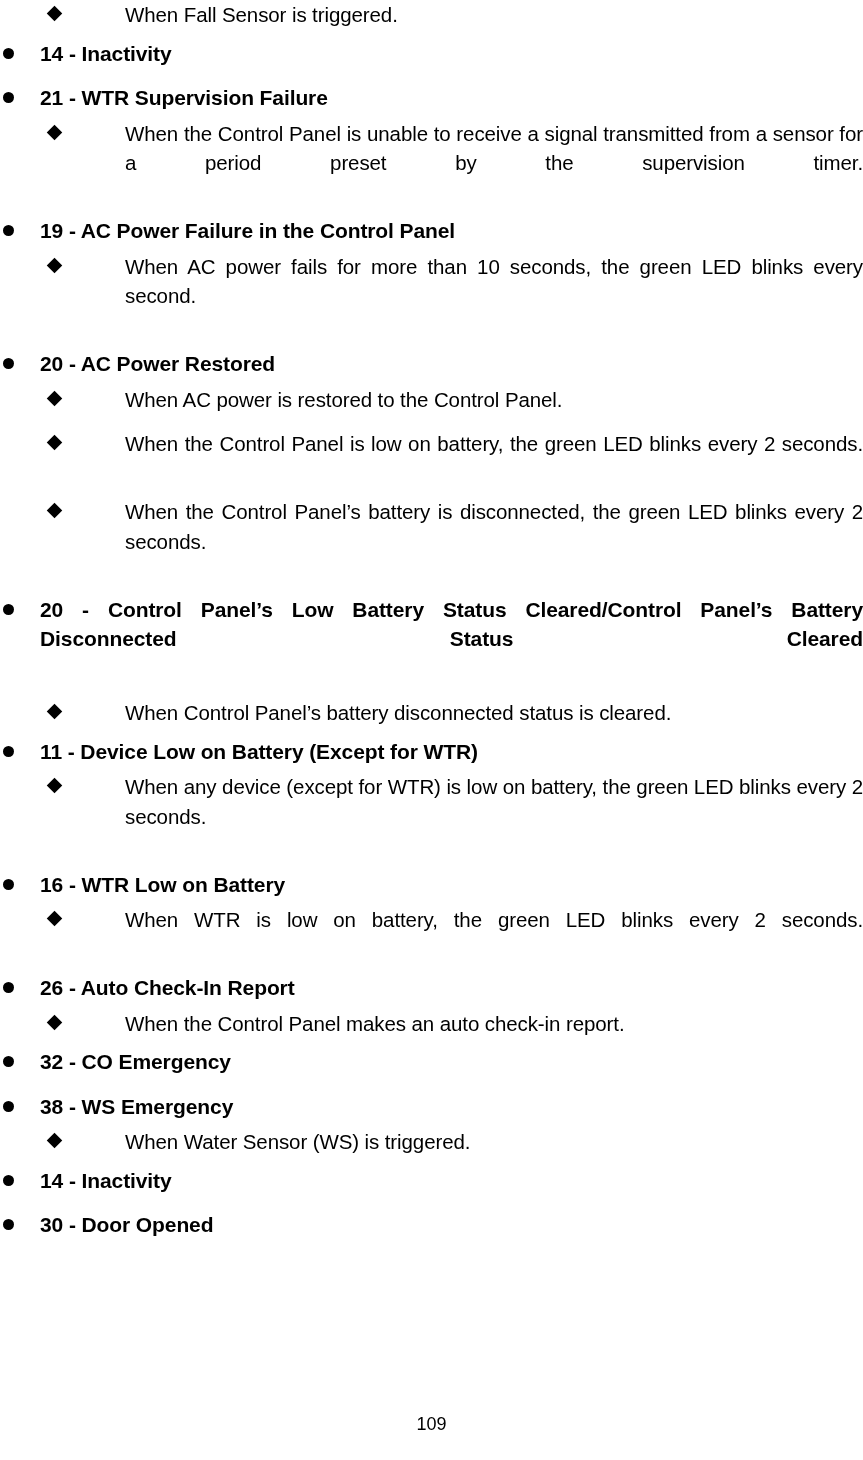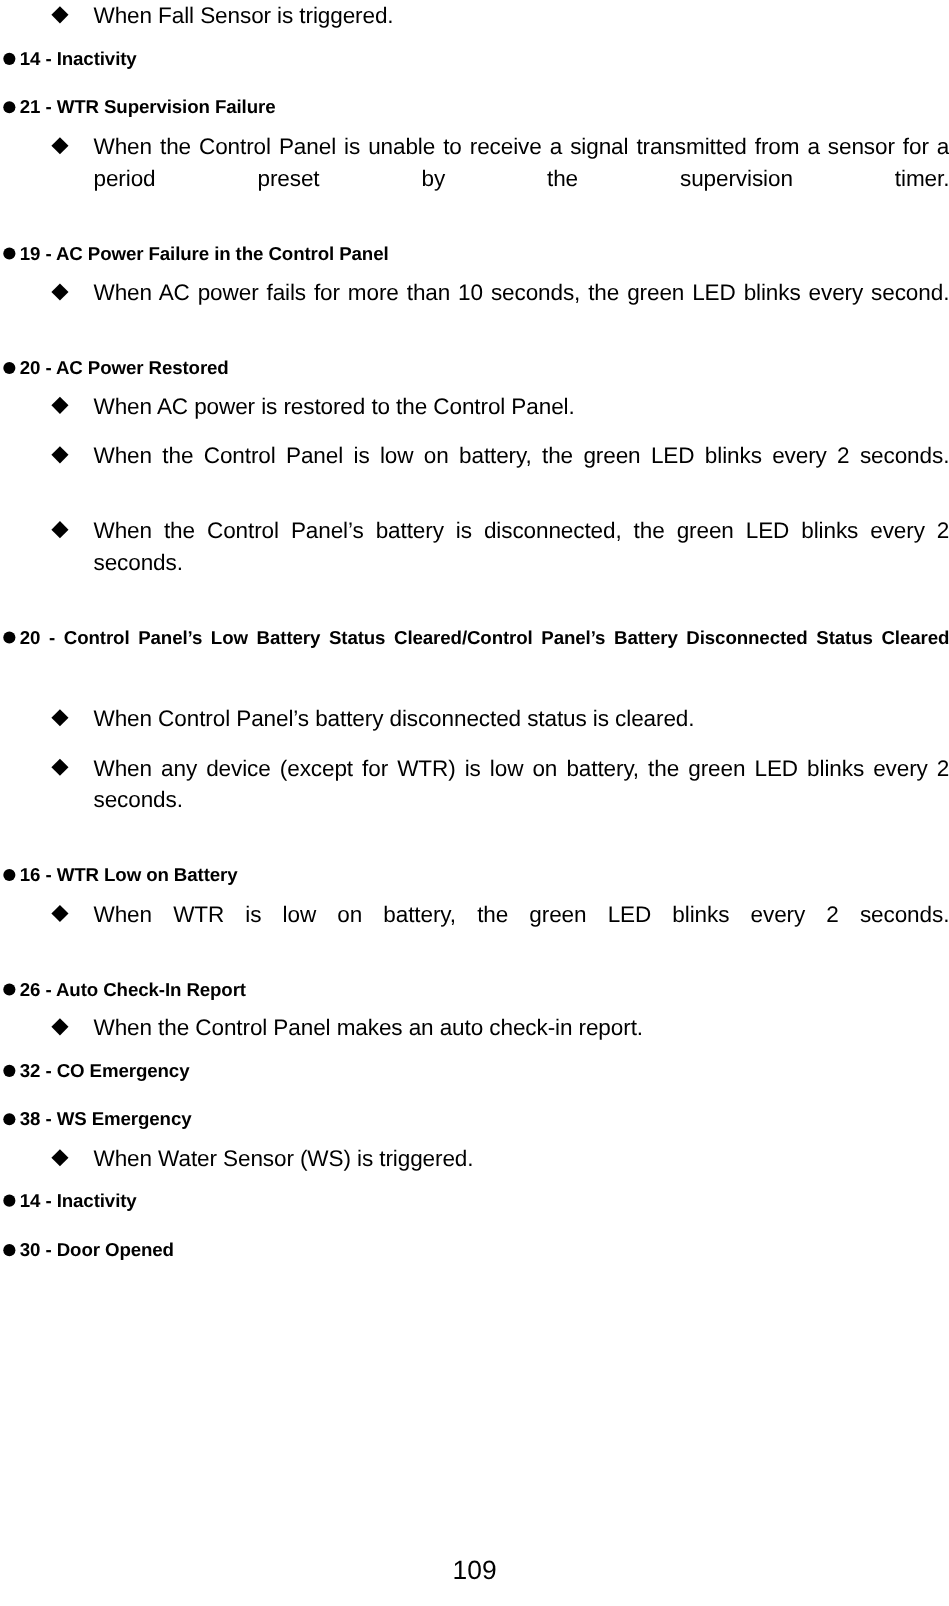--- a/index.html
+++ b/index.html
@@ -23,23 +23,23 @@
   #content {
     position: absolute;
     left: 0;
     top: 0;
     width: 863px;
   }
 
   
   .l1 {
     position: relative;
-    padding-left: 18px;
+    padding-left: 40px;
     margin: 0;
-    font-size: 17px;
+    font-size: 21px;
     font-weight: bold;
     line-height: 29.5px;
     text-align: justify;
     text-justify: inter-word;
     letter-spacing: -0.1px;
   }
   .l1 > .bullet-round {
     position: absolute;
     left: 3px;
     top: 9px;
@@ -74,37 +74,38 @@
     position: absolute;
     left: 49px;
     top: 8px;
     width: 11px;
     height: 11px;
     background: #000;
     transform: rotate(45deg);
   }
   .l2 .btext {
     display: block;
+    margin-left: 40px;
   }
   .l2.justify .btext::after {
     content: "";
     display: inline-block;
     width: 100%;
   }
 
   .gap-sm { height: 9px; }
   .gap-xs { height: 6px; }
 
   #page-number {
     position: absolute;
     left: 0;
     top: 1414px;
     width: 863px;
     text-align: center;
-    font-size: 24px;
+    font-size: 18px;
     font-weight: normal;
     font-family: "Liberation Sans", sans-serif;
   }
 </style>
 </head>
 <body>
 
 <div id="page">
   <div id="content">
       <div class="l2">
@@ -163,20 +164,24 @@
         <span class="bullet-round"></span>
         <span class="htext">20 - Control Panel’s Low Battery Status Cleared/Control Panel’s Battery Disconnected Status Cleared</span>
       </div>
       <div class="gap-xs"></div>
       <div class="gap-sm"></div>
       <div class="l2">
         <span class="bullet-diamond"></span>
         <span class="btext">When Control Panel’s battery disconnected status is cleared.</span>
       </div>
       <div class="gap-sm"></div>
+      <div class="l1">
+        <span class="bullet-round"></span>
+        <span class="htext">11 - Device Low on Battery (Except for WTR)</span>
+      </div>
       <div class="gap-xs"></div>
       <div class="l2 justify">
         <span class="bullet-diamond"></span>
         <span class="btext">When any device (except for WTR) is low on battery, the green LED blinks every 2 seconds.</span>
       </div>
       <div class="gap-sm"></div>
       <div class="l1">
         <span class="bullet-round"></span>
         <span class="htext">16 - WTR Low on Battery</span>
       </div>

